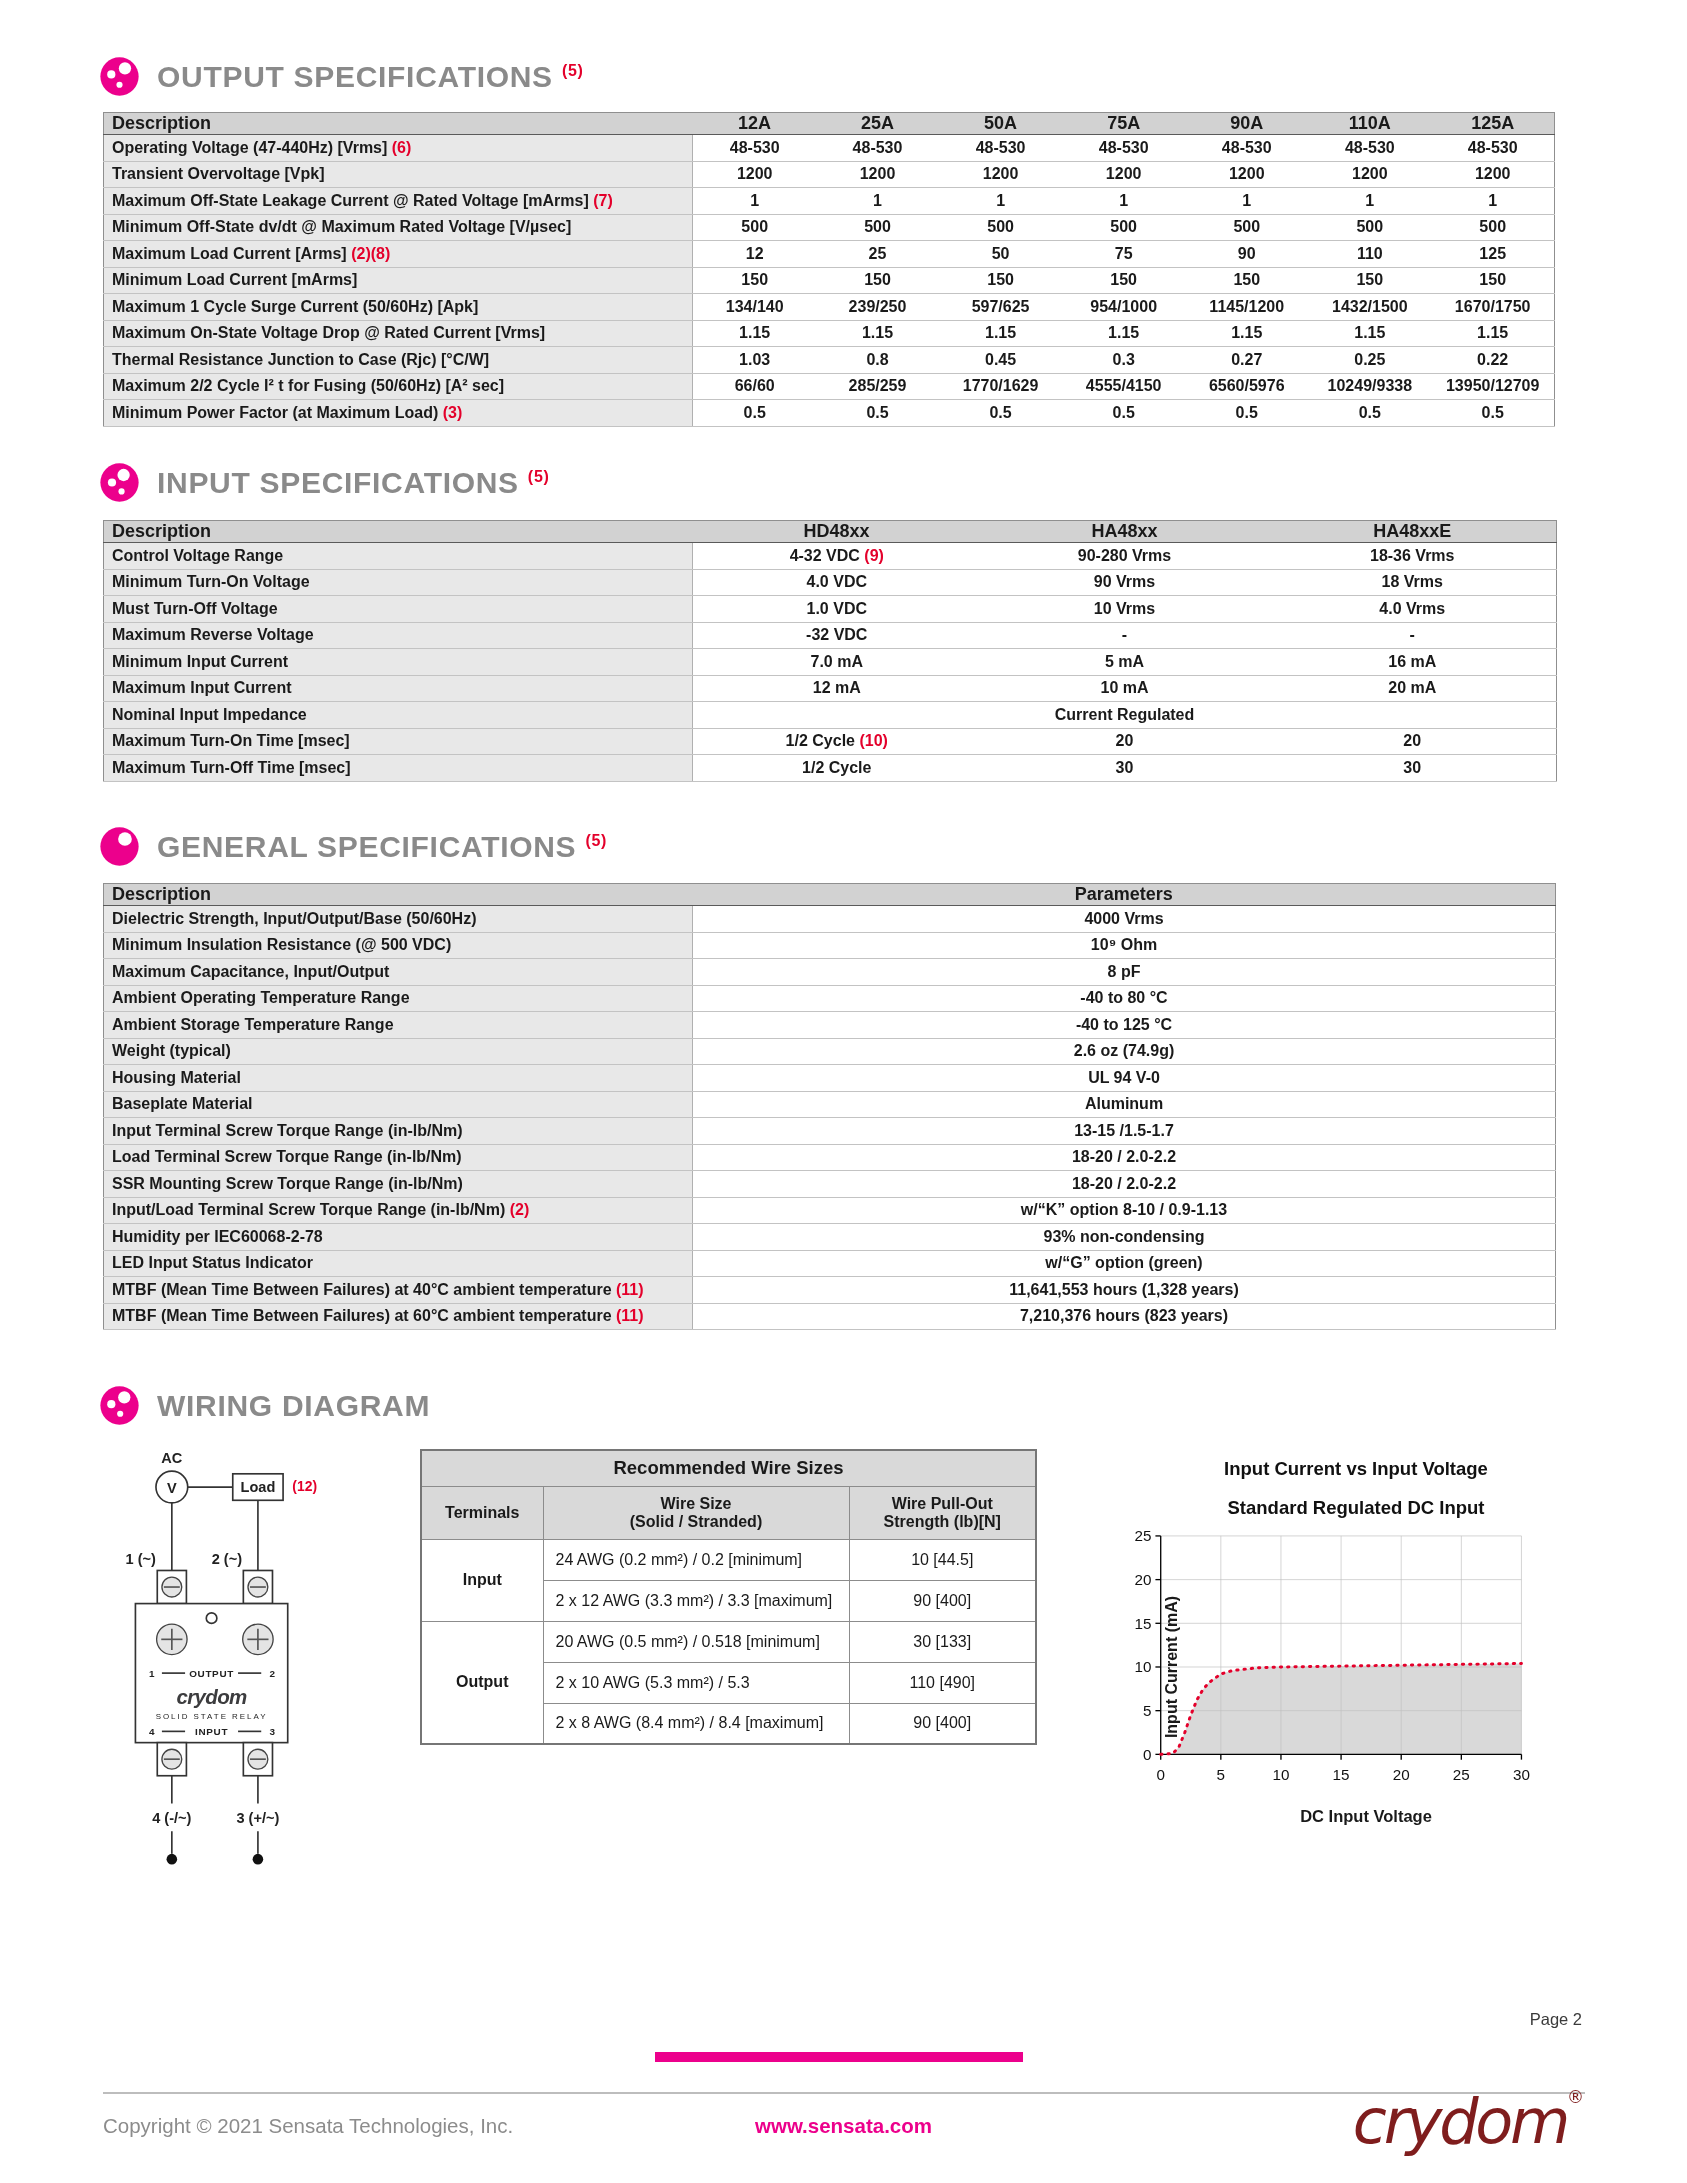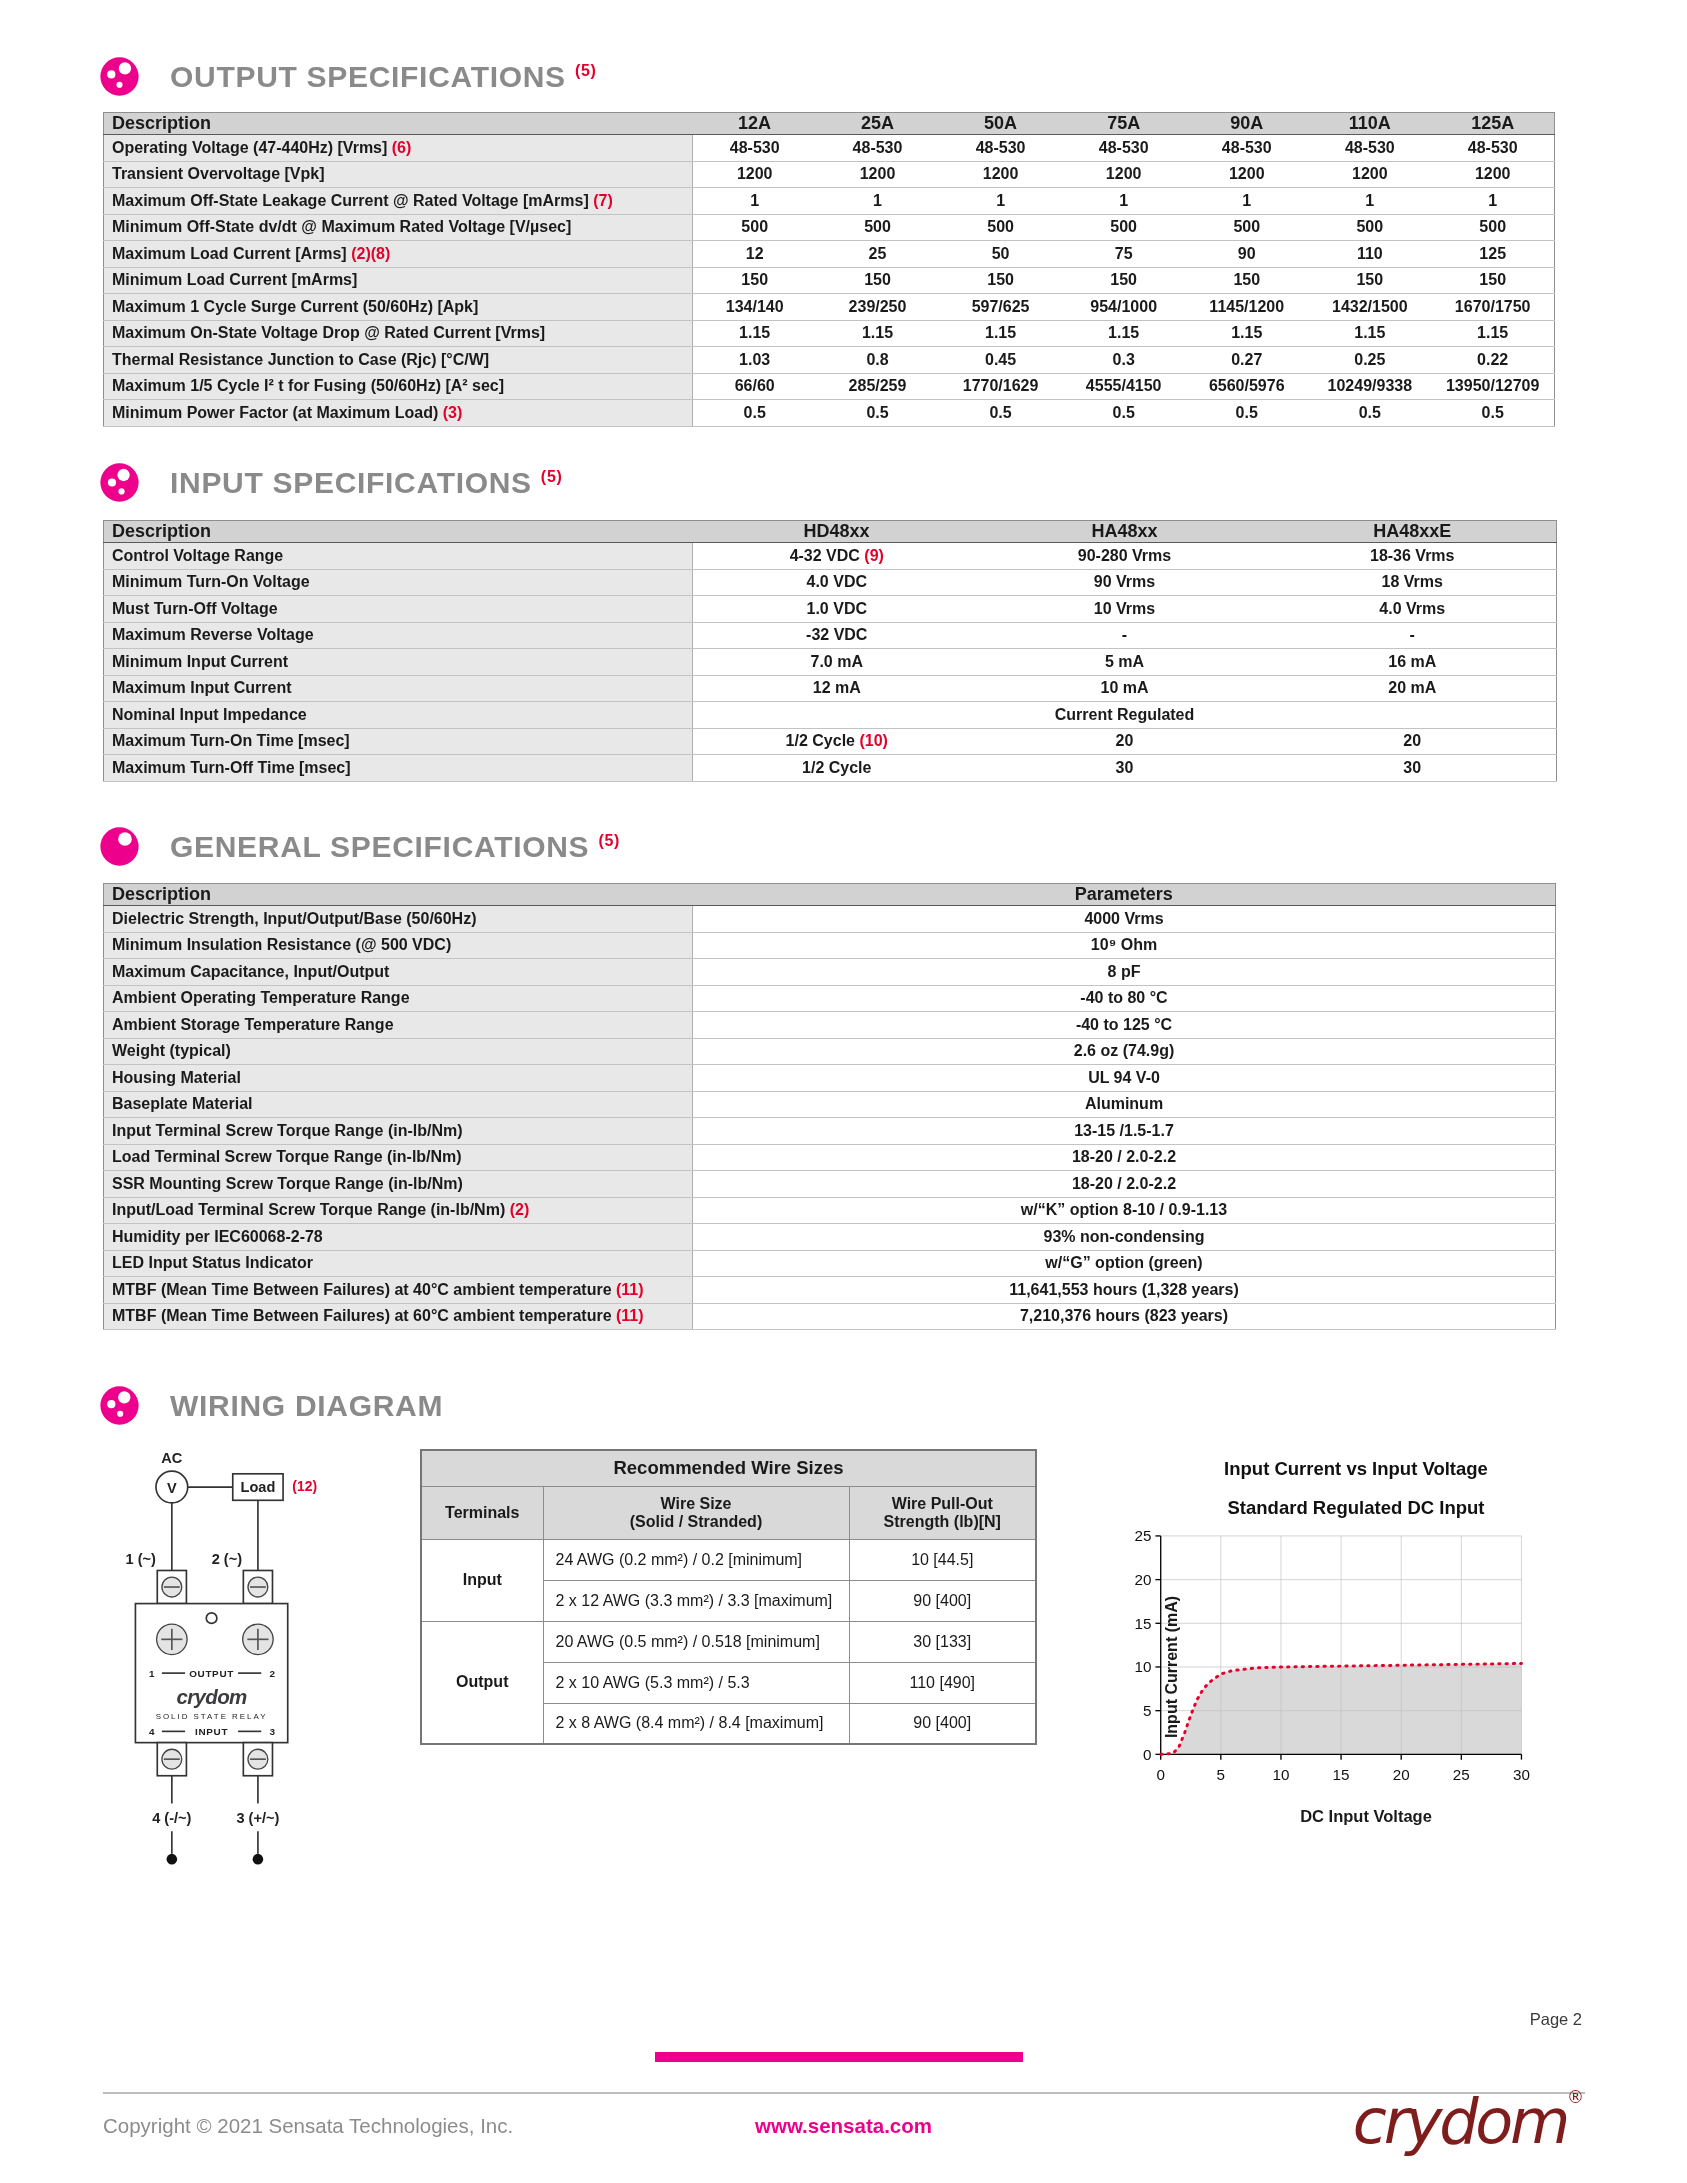--- a/index.html
+++ b/index.html
@@ -4,21 +4,21 @@
 <style>
   * { margin:0; padding:0; box-sizing:border-box; }
   html,body { background:#ffffff; }
   body {
     width:1687px; height:2183px; position:relative;
     font-family:"Liberation Sans", sans-serif; color:#1a1a1a;
     overflow:hidden;
   }
 
   
-  .section-header { position:absolute; left:99px; display:flex; align-items:center; gap:30px; }
+  .section-header { position:absolute; left:99px; display:flex; align-items:center; gap:17px; }
   .sec-icon { width:41px; height:41px; flex:0 0 auto; }
   .section-header h2 {
     font-size:30px; font-weight:bold; color:#8a8a8a; letter-spacing:0.7px;
   }
   .section-header h2 sup { font-size:16px; color:#e4002b; font-weight:bold; }
 
   
   table.spec {
     position:absolute; left:103px; width:1452px; border-collapse:collapse;
     table-layout:fixed; font-size:16px; border:1.3px solid #8f8f8f; background:#fff;
@@ -202,21 +202,21 @@
         <td class="c-desc">Thermal Resistance Junction to Case (Rjc) [°C/W]</td>
         <td class="c-val">1.03</td>
         <td class="c-val">0.8</td>
         <td class="c-val">0.45</td>
         <td class="c-val">0.3</td>
         <td class="c-val">0.27</td>
         <td class="c-val">0.25</td>
         <td class="c-val">0.22</td>
       </tr>
       <tr>
-        <td class="c-desc">Maximum 1/5 Cycle I² t for Fusing (50/60Hz) [A² sec]</td>
+        <td class="c-desc">Maximum 2/2 Cycle I² t for Fusing (50/60Hz) [A² sec]</td>
         <td class="c-val">66/60</td>
         <td class="c-val">285/259</td>
         <td class="c-val">1770/1629</td>
         <td class="c-val">4555/4150</td>
         <td class="c-val">6560/5976</td>
         <td class="c-val">10249/9338</td>
         <td class="c-val">13950/12709</td>
       </tr>
       <tr>
         <td class="c-desc">Minimum Power Factor (at Maximum Load)<span class="fn">&nbsp;(3)</span></td>

